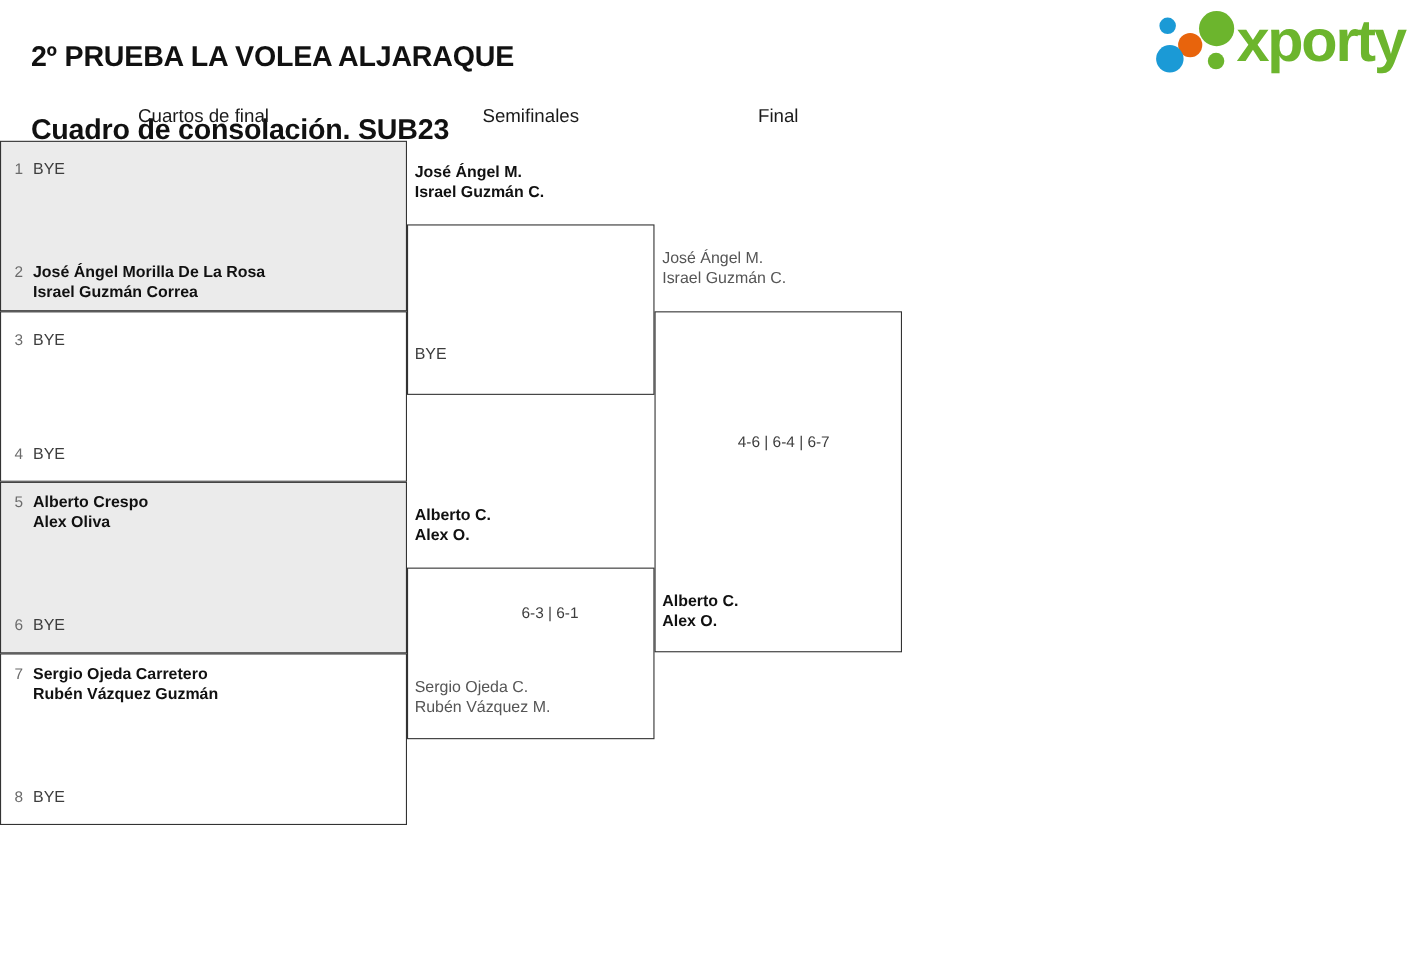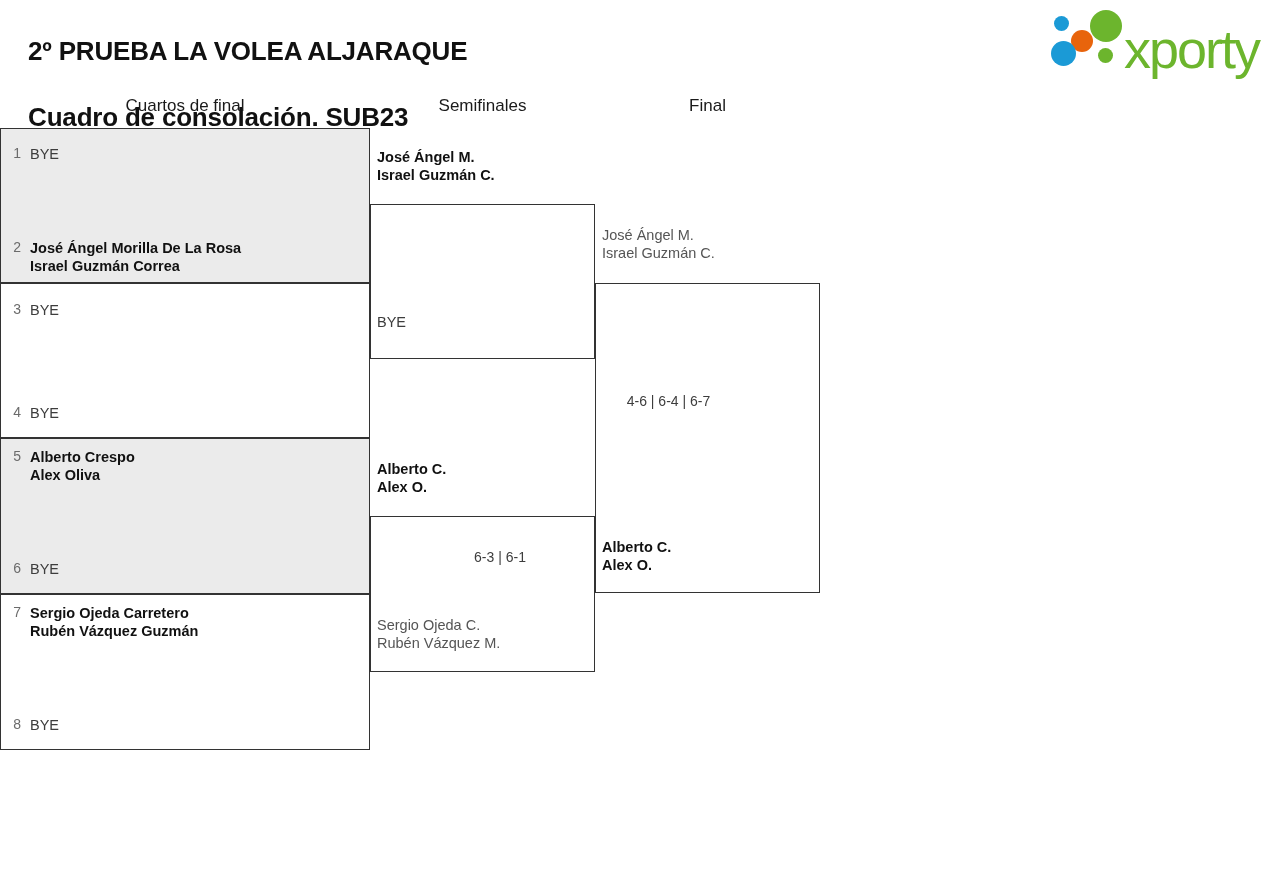--- a/index.html
+++ b/index.html
@@ -40,23 +40,23 @@
     width: 228px; height: 62px;
   }
   .logo-dot { position: absolute; border-radius: 50%; }
   #logo-dot-blue-top   { left: 6px;  top: 10px; width: 15px; height: 15px; background: #1b9ad6; }
   #logo-dot-orange     { left: 23px; top: 24px; width: 22px; height: 22px; background: #e8640c; }
   #logo-dot-green-big  { left: 42px; top: 4px;  width: 32px; height: 32px; background: #6cb52d; }
   #logo-dot-blue-bot   { left: 3px;  top: 35px; width: 25px; height: 25px; background: #1b9ad6; }
   #logo-dot-green-sm   { left: 50px; top: 42px; width: 15px; height: 15px; background: #6cb52d; }
   #logo-wordmark {
     position: absolute;
-    left: 76px; top: 12px;
+    left: 76px; top: 0px;
     font-size: 54px;
-    font-weight: 400;
+    font-weight: 700;
     letter-spacing: -2px;
     line-height: 62px;
     color: #6cb52d;
   }
 
   
   .round-header {
     position: absolute;
     font-size: 17px;
     font-weight: 400;
@@ -258,15 +258,15 @@
     </span>
   </div>
 
   <div class="slot" style="left:602px; top:410px;">
     <span class="players">
       <span class="pline">Alberto C.</span>
       <span class="pline">Alex O.</span>
     </span>
   </div>
 
-  <div class="score" style="left:575px; top:265px; width:187px;">4-6 | 6-4 | 6-7</div>
+  <div class="score" style="left:619px; top:265px; width:187px;">4-6 | 6-4 | 6-7</div>
 
 </div>
 
 </body></html>

